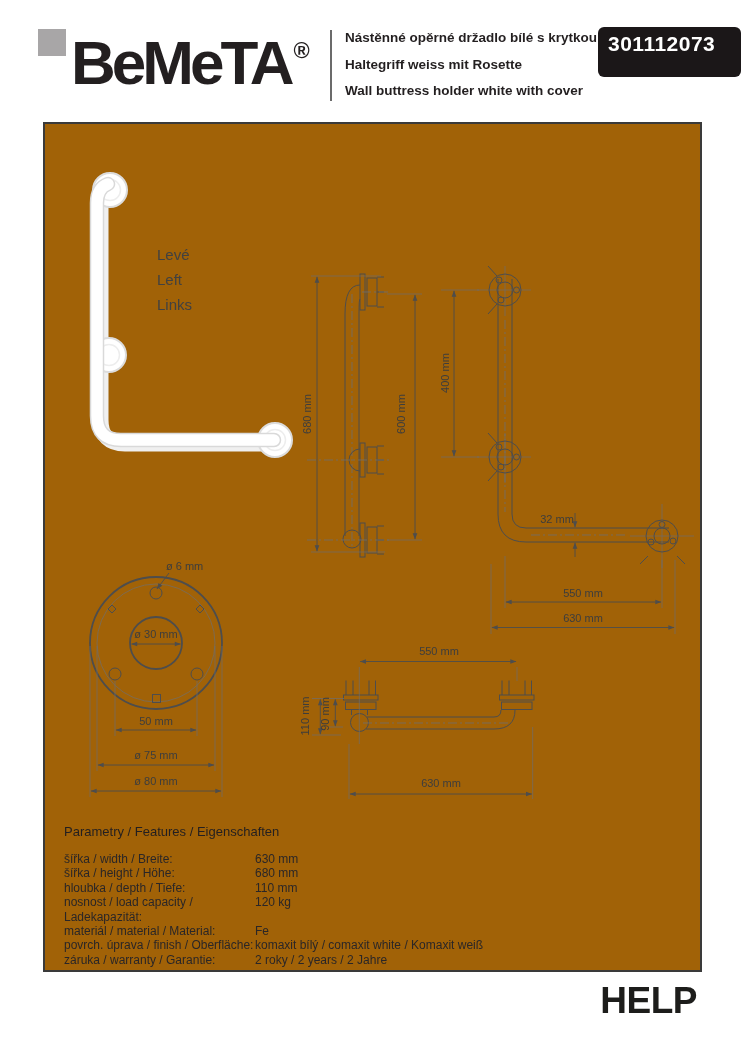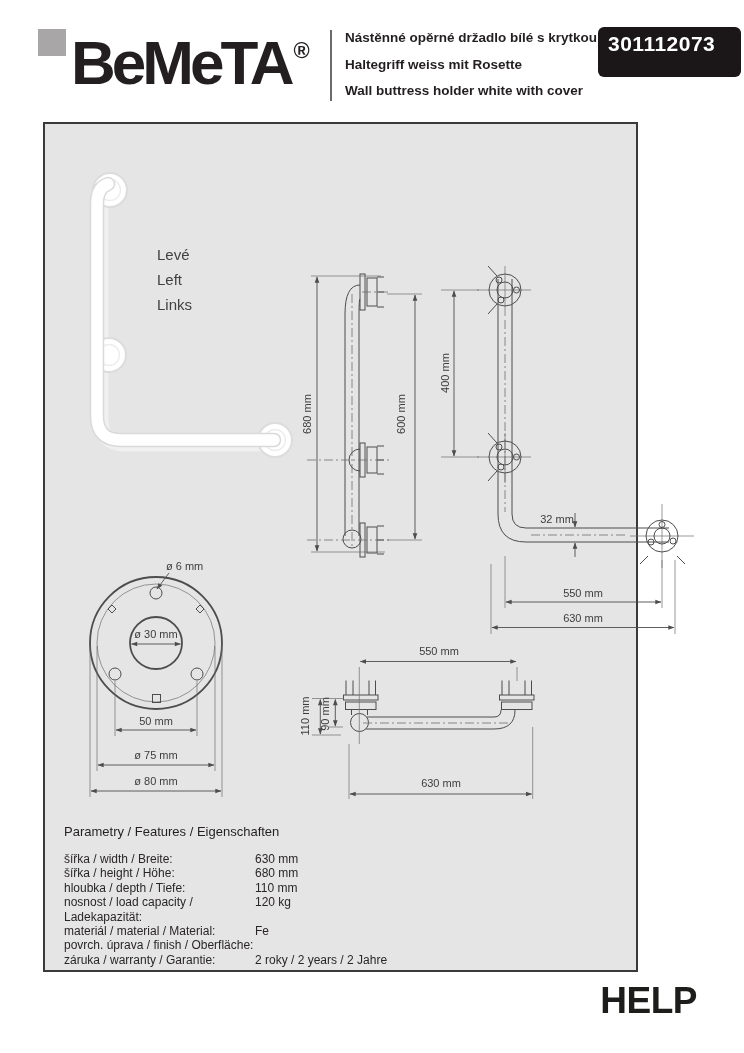--- a/index.html
+++ b/index.html
@@ -8,21 +8,21 @@
   
   .logo-square{position:absolute;left:38px;top:29px;width:28px;height:27px;background:#a8a6a7;}
   .brand{position:absolute;left:71px;top:20px;font-size:62px;font-weight:bold;letter-spacing:-4px;color:#231f20;line-height:62px;white-space:nowrap;}
   .brand .reg{font-size:22px;font-weight:bold;letter-spacing:0;vertical-align:26px;margin-left:3px;}
   .header-divider{position:absolute;left:330px;top:30px;width:2px;height:71px;background:#6b6b6b;}
   .product-names{position:absolute;left:345px;top:25px;width:250px;}
   .product-names div{font-size:13.5px;font-weight:bold;line-height:26.5px;white-space:nowrap;color:#231f20;}
   .code-box{position:absolute;left:598px;top:27px;width:143px;height:50px;background:#1b1718;border-radius:6px;color:#fff;font-size:21px;font-weight:bold;line-height:33px;padding-left:10px;box-sizing:border-box;letter-spacing:0.5px;}
 
   
-  .main-box{position:absolute;left:43px;top:122px;width:595px;height:850px;border:2px solid #3a3a3a;box-sizing:border-box;background:#e5e5e5;}
+  .main-box{position:absolute;left:43px;top:122px;width:659px;height:850px;border:2px solid #3a3a3a;box-sizing:border-box;background:#a16207;}
   .drawings-svg{position:absolute;left:0;top:0;}
 
   
   .ln{stroke:#4d4d4d;stroke-width:1;fill:none;}
   .lnb{stroke:#4d4d4d;stroke-width:1.8;fill:none;}
   .lnt{stroke:#6e6e6e;stroke-width:0.7;fill:none;}
   .cl{stroke:#6e6e6e;stroke-width:0.8;fill:none;stroke-dasharray:9 3 2 3;}
   .dim{stroke:#4d4d4d;stroke-width:0.9;fill:none;}
   .dimtxt{fill:#3d3d3d;font-size:11px;font-family:"Liberation Sans",sans-serif;}
   .phototxt{fill:#414141;font-size:15px;font-family:"Liberation Sans",sans-serif;}
@@ -292,20 +292,21 @@
     <div class="param-row">
       <div class="param-label">nosnost / load capacity / Ladekapazität:</div>
       <div class="param-value">120 kg</div>
     </div>
     <div class="param-row">
       <div class="param-label">materiál / material / Material:</div>
       <div class="param-value">Fe</div>
     </div>
     <div class="param-row">
       <div class="param-label">povrch. úprava / finish / Oberfläche:</div>
+      <div class="param-value">komaxit bílý / comaxit white / Komaxit weiß</div>
     </div>
     <div class="param-row">
       <div class="param-label">záruka / warranty / Garantie:</div>
       <div class="param-value">2 roky / 2 years / 2 Jahre</div>
     </div>
   </div>
 </div>
 
 <div class="help">HELP</div>
 

